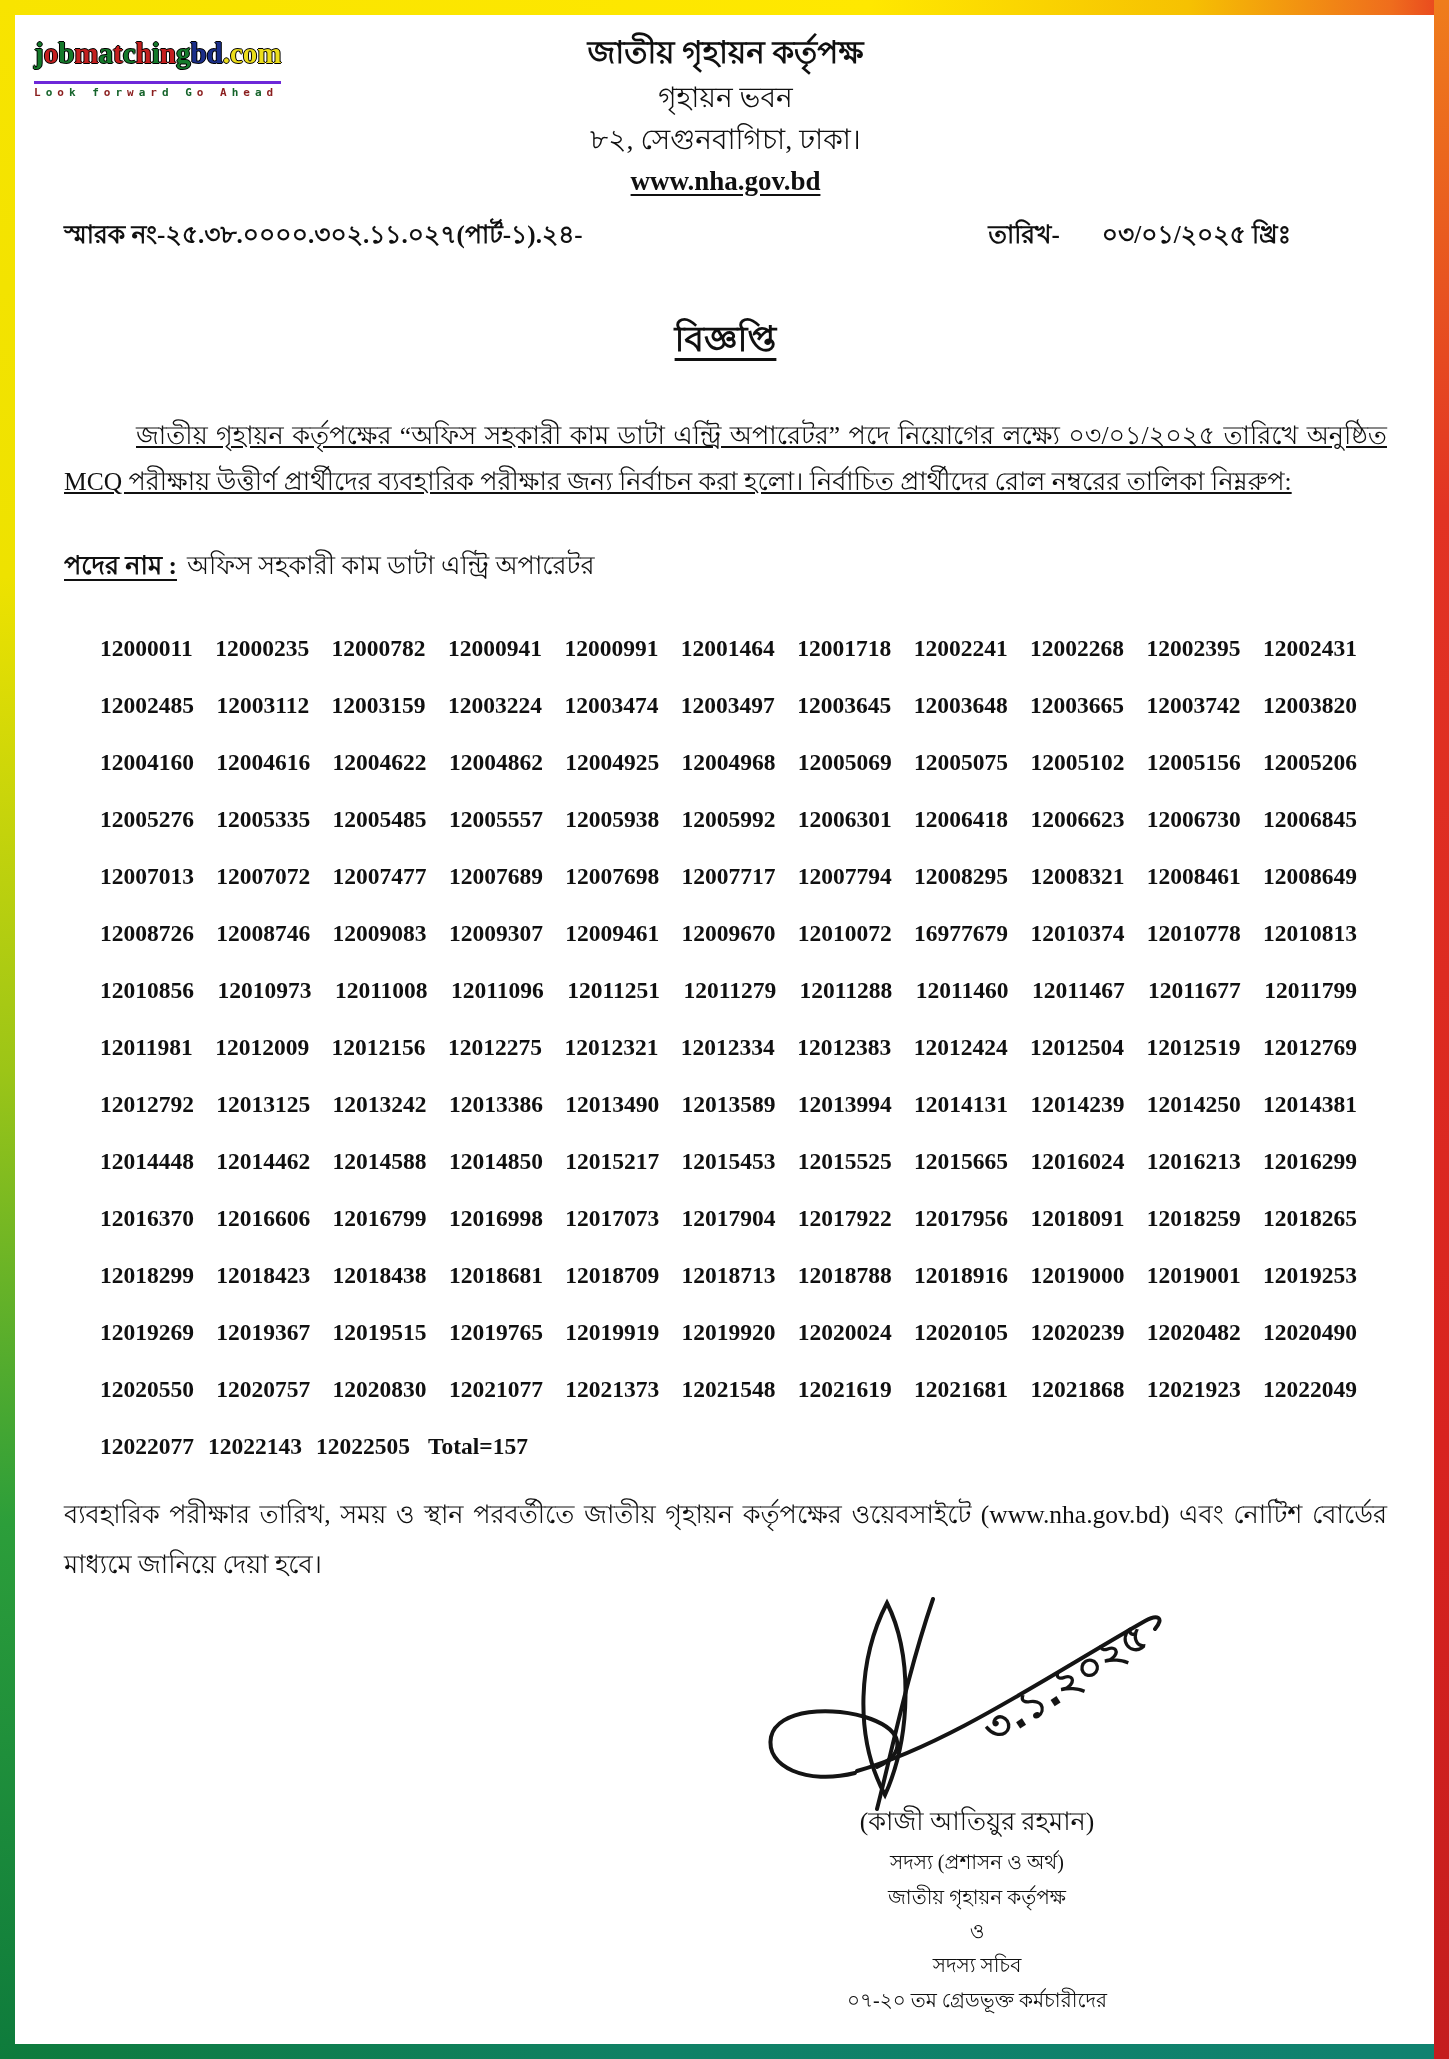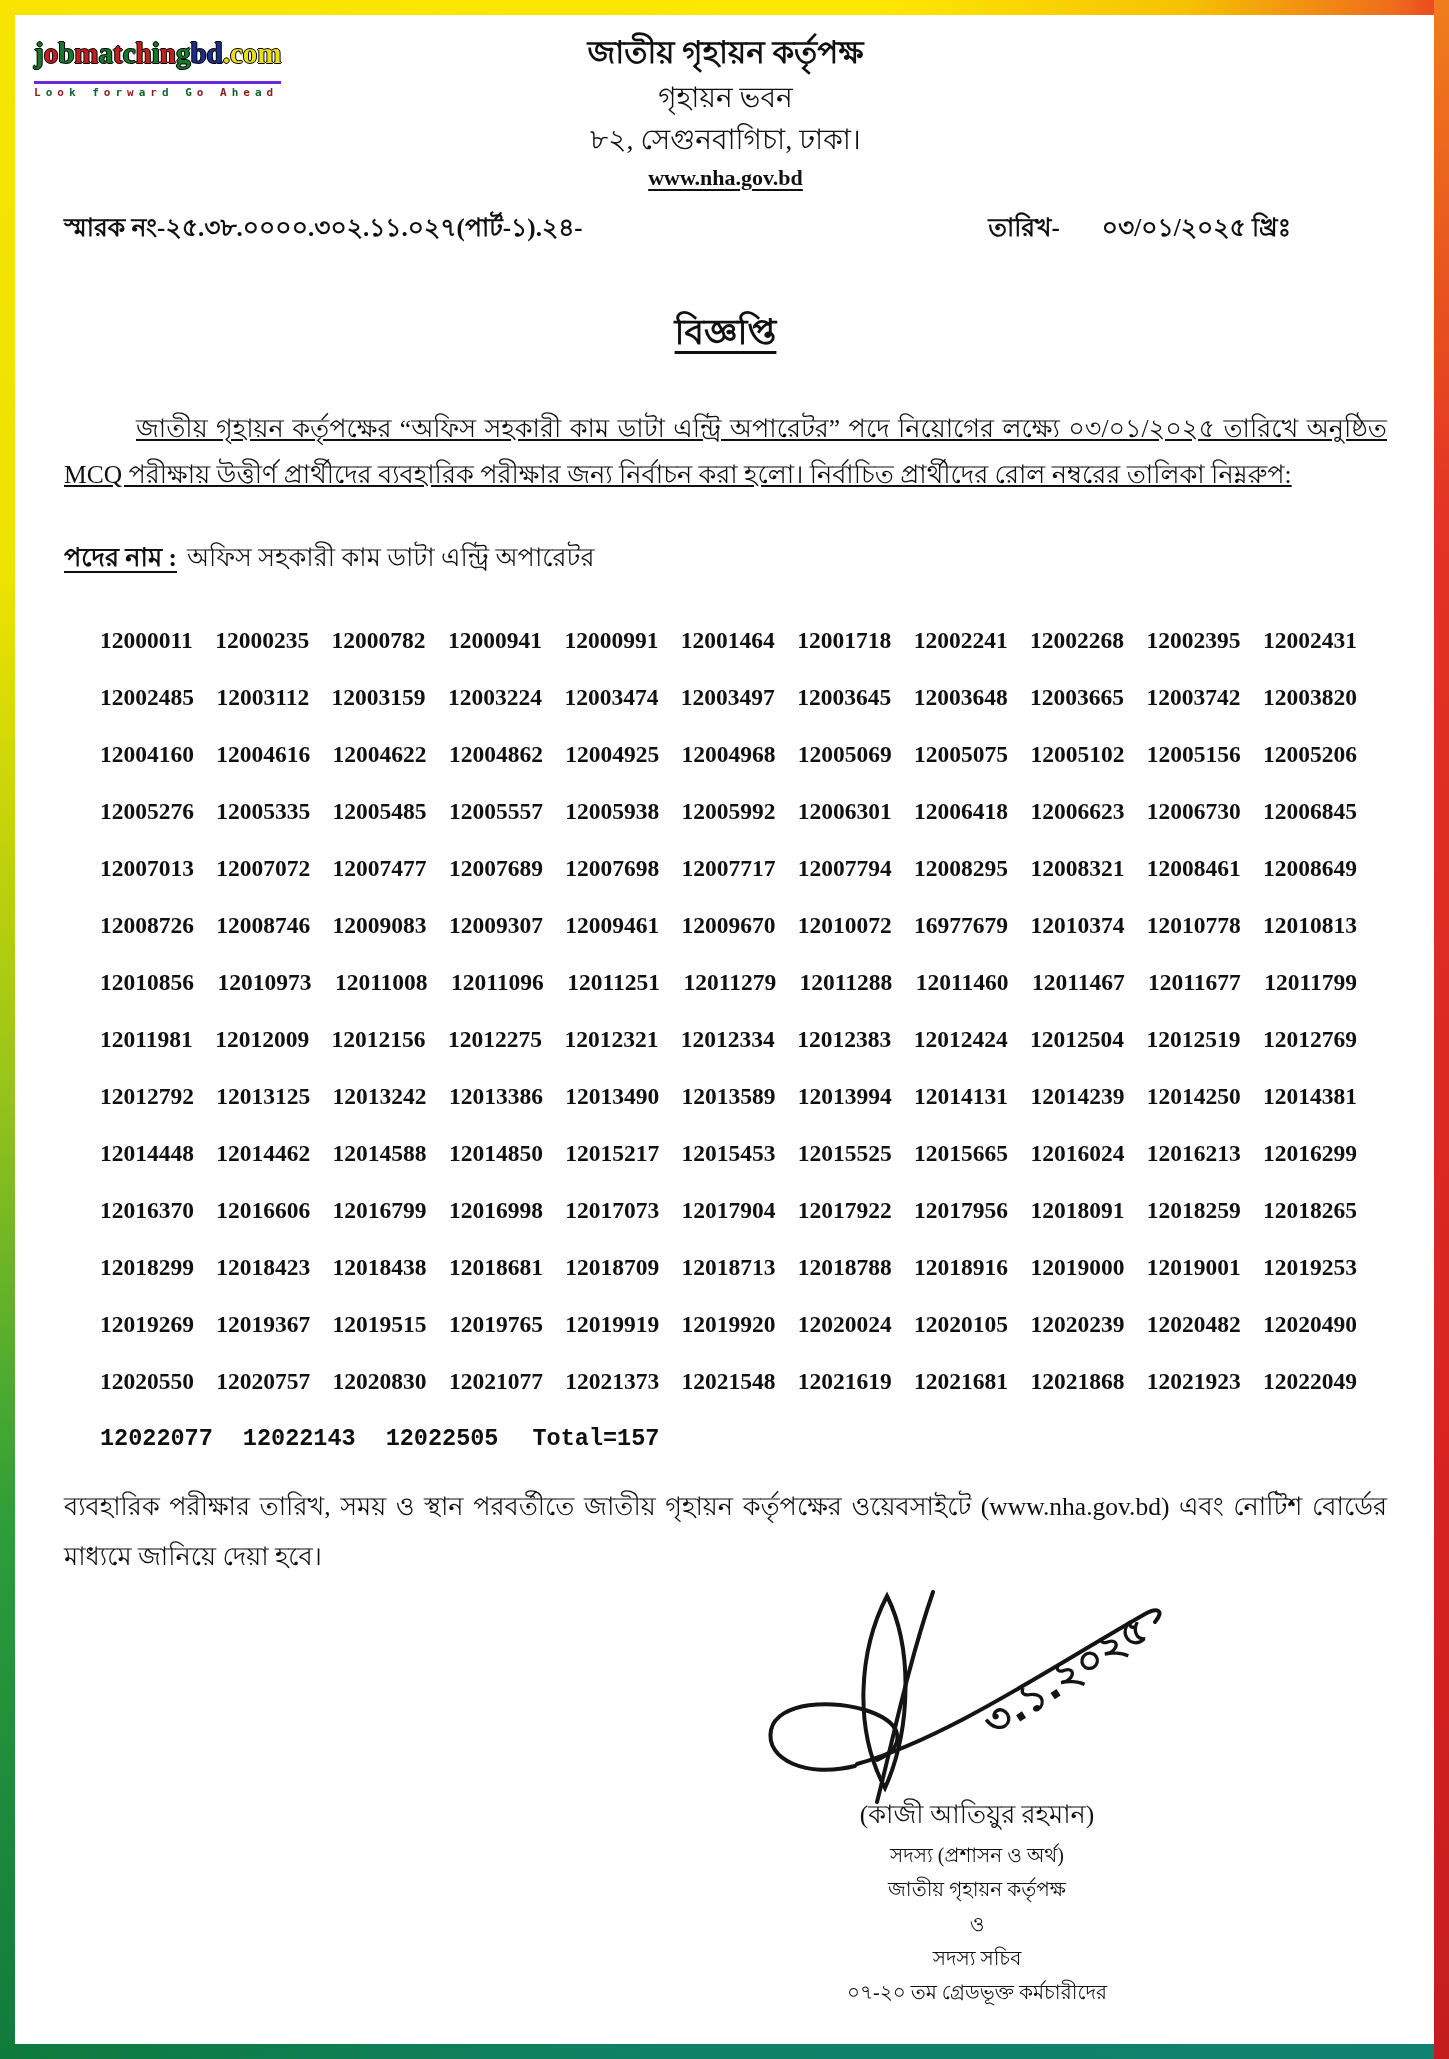--- a/index.html
+++ b/index.html
@@ -37,21 +37,21 @@
   .tagline{
     margin-top:2px;font-family:"DejaVu Sans Mono",monospace;
     font-size:11px;font-weight:bold;letter-spacing:5px;white-space:nowrap;
   }
 
   
   .org-header{text-align:center;line-height:1.5;}
   .org-name{font-size:31px;font-weight:bold;}
   .org-building{font-size:28px;}
   .org-address{font-size:28px;}
-  .org-website{font-size:22px;text-decoration:underline;text-underline-offset:4px;font-weight:bold;}
+  .org-website{font-size:27px;text-decoration:underline;text-underline-offset:4px;font-weight:bold;}
 
   .memo-row{display:flex;justify-content:space-between;align-items:baseline;margin-top:14px;font-size:25px;font-weight:bold;}
   .memo-date{padding-right:96px;}
   .memo-date .gap{display:inline-block;width:42px;}
 
   .title{
     text-align:center;margin-top:54px;
     font-size:35px;font-weight:bold;
     text-decoration:underline;text-decoration-thickness:3px;text-underline-offset:7px;
   }
@@ -65,21 +65,21 @@
   .post-line{margin-top:40px;font-size:25.5px;}
   .post-label{font-weight:bold;text-decoration:underline;text-decoration-thickness:2px;text-underline-offset:5px;margin-right:10px;}
 
   
   .rolls{margin:46px 0 0 0;padding:0 30px 0 36px;}
   .roll-row{
     display:flex;justify-content:space-between;
     font-family:"Liberation Serif","DejaVu Serif",serif;
     font-weight:bold;font-size:23.5px;margin-bottom:30px;white-space:nowrap;
   }
-  .roll-row.last{justify-content:flex-start;gap:30px;font-family:Liberation Mono, monospace;}
+  .roll-row.last{justify-content:flex-start;gap:14px;}
   .roll-row .total{margin-left:4px;}
 
   .footer-note{margin:26px 0 0 0;font-size:25.5px;line-height:1.95;text-align:justify;}
 
   
   .sig-block{width:620px;margin:6px 100px 0 auto;text-align:center;}
   .sig-scrawl{display:block;margin:0 auto -18px auto;}
   .sig-scrawl path{fill:none;stroke:#141414;stroke-linecap:round;}
   .sig-date-script{font-size:40px;font-weight:bold;fill:#141414;font-family:"DejaVu Sans",sans-serif;}
   .sig-name{font-size:25.5px;margin-top:0;}

